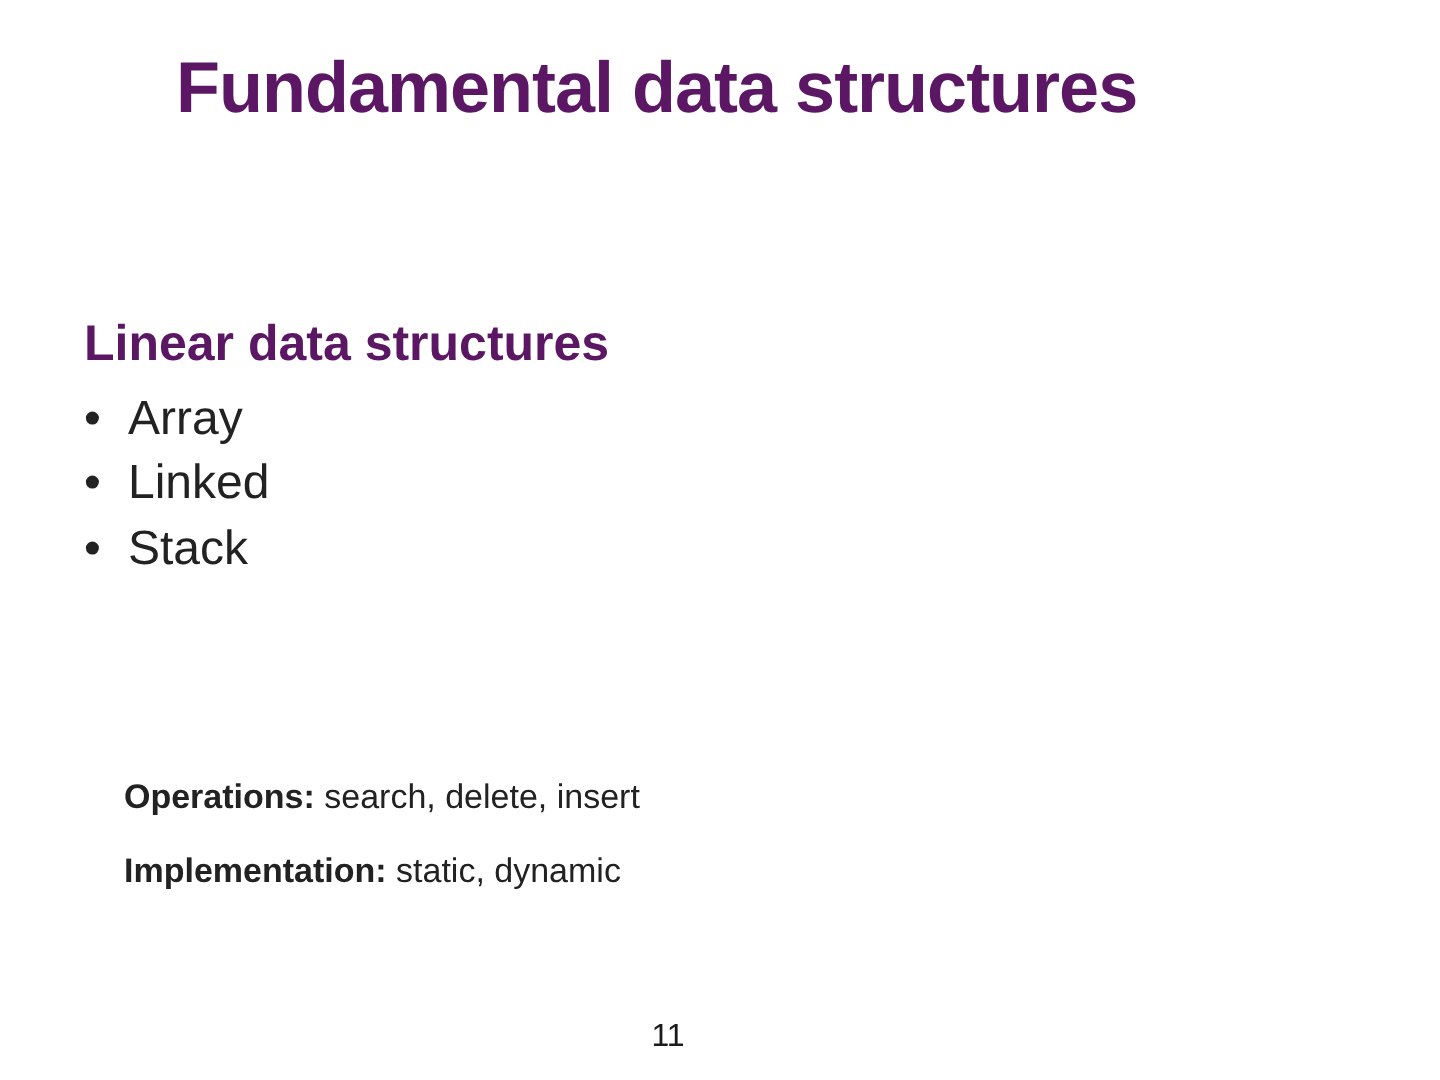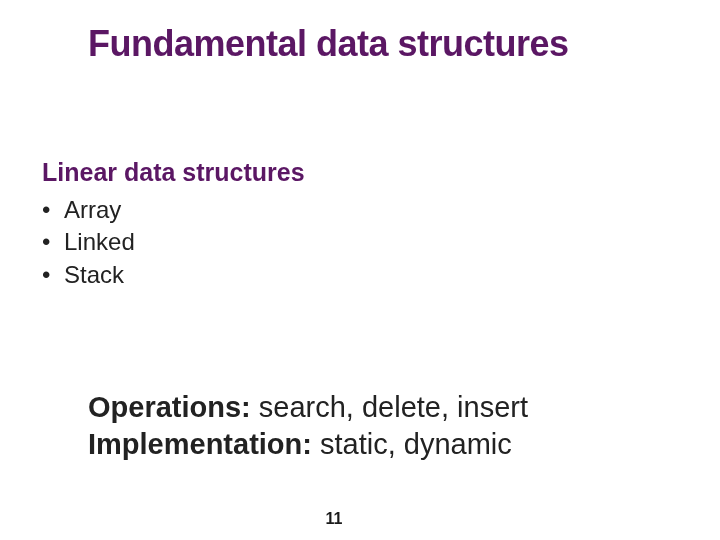--- a/index.html
+++ b/index.html
@@ -49,34 +49,33 @@
     white-space: nowrap;
   }
   .bullets .dot {
     display: inline-block;
     width: 22px;
   }
   .ops {
     position: absolute;
     left: 62px;
     color: #222;
-    font-size: 29px;
+    font-size: 17px;
     line-height: 1.35;
-    margin-left: 26px;
   }
   .ops1 { top: 388px; }
   .ops2 { top: 425px; }
   .ops .label { font-weight: 700; }
   .pagenum {
     position: absolute;
     left: 0;
     right: 0;
     bottom: 12px;
     text-align: center;
-    font-weight: 700;
+    font-weight: 400;
     font-size: 16px;
     color: #1a1a1a;
   }
 </style>
 </head>
 <body>
 
 <div class="slide">
 
   <div class="title">Fundamental data structures</div>

